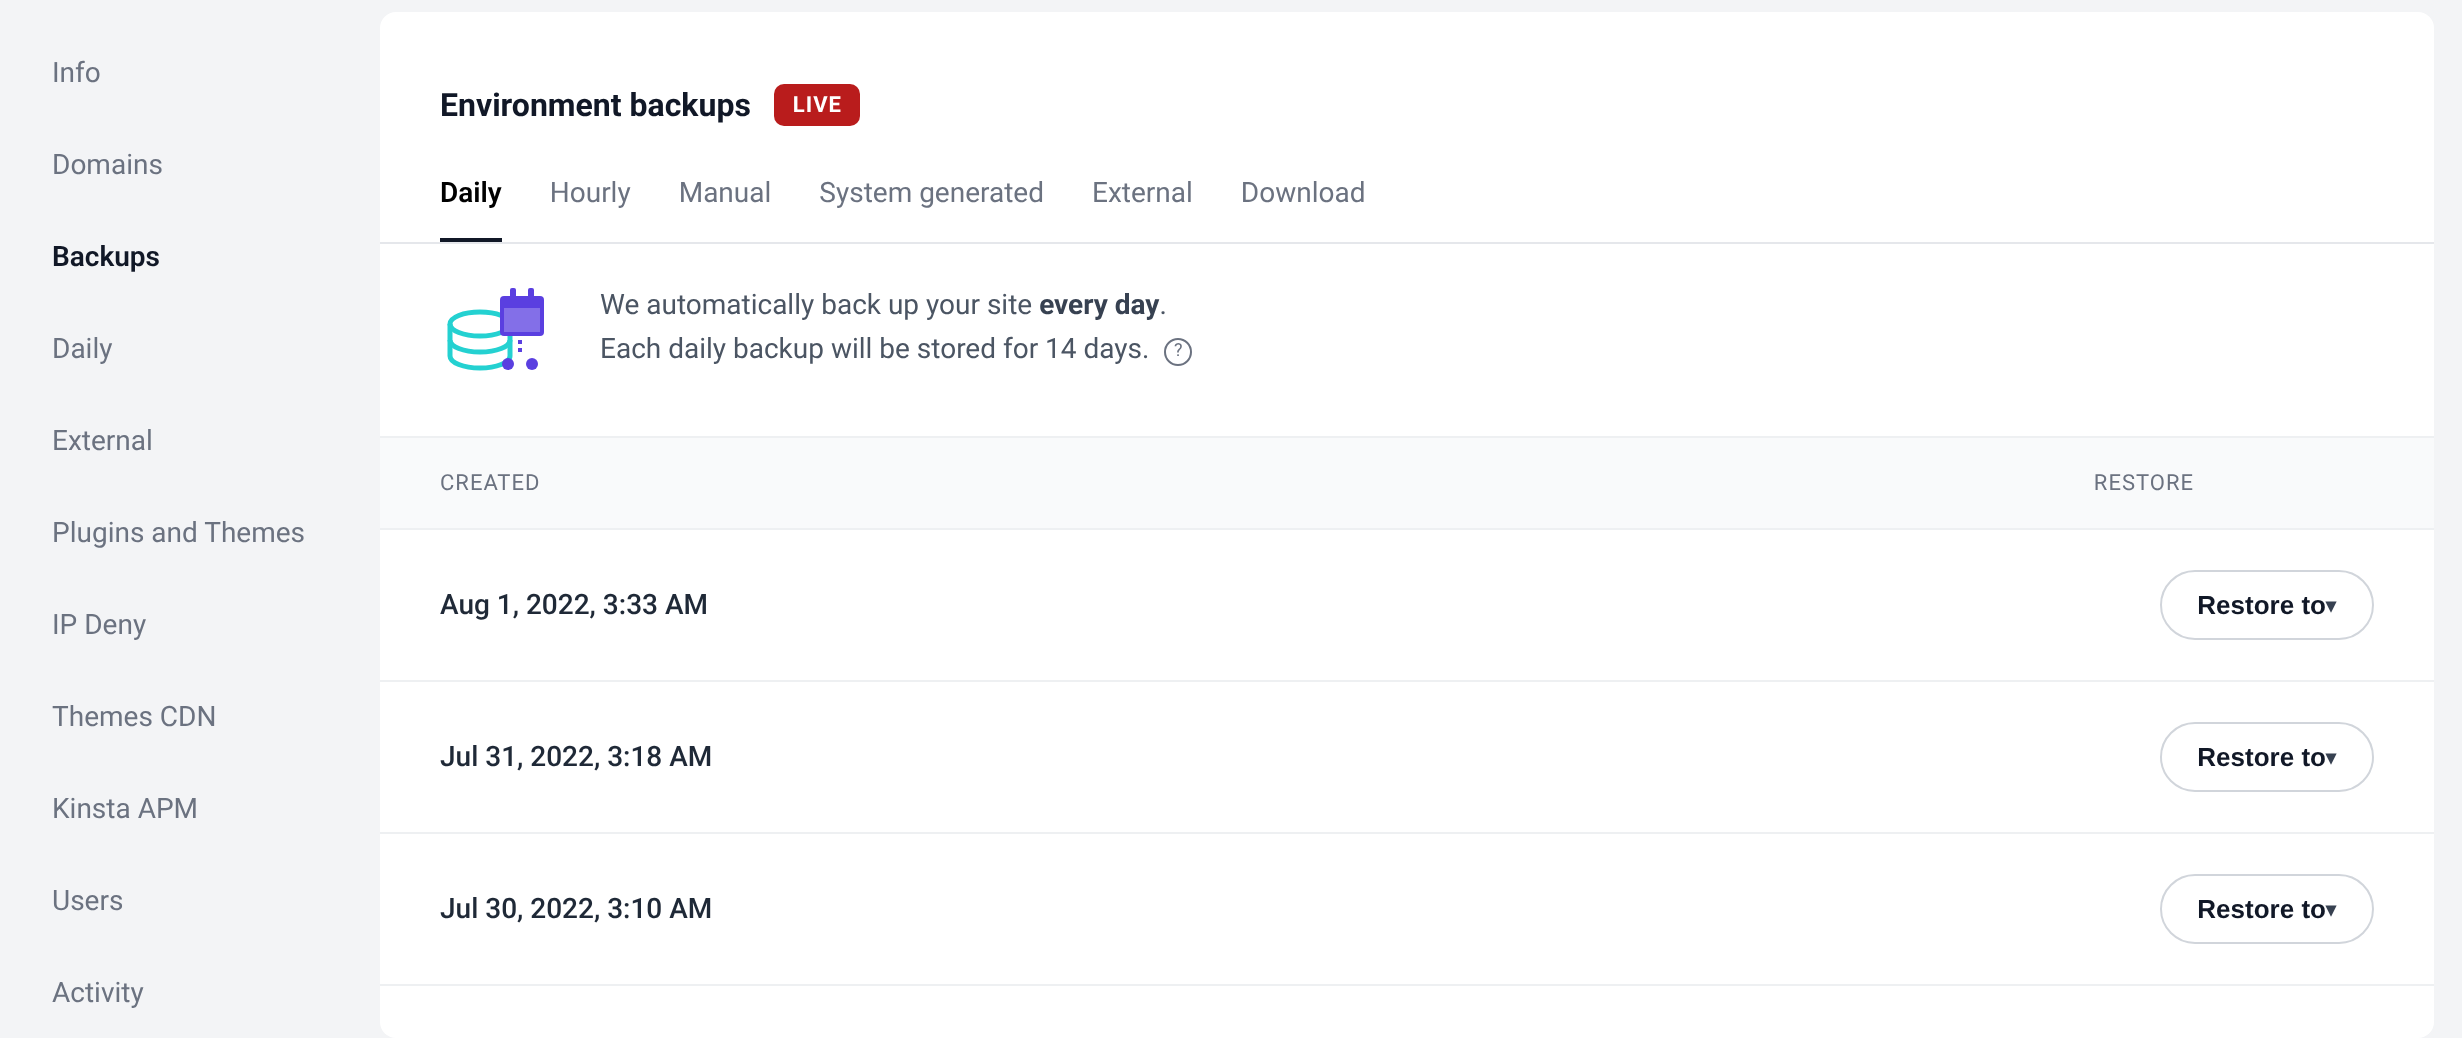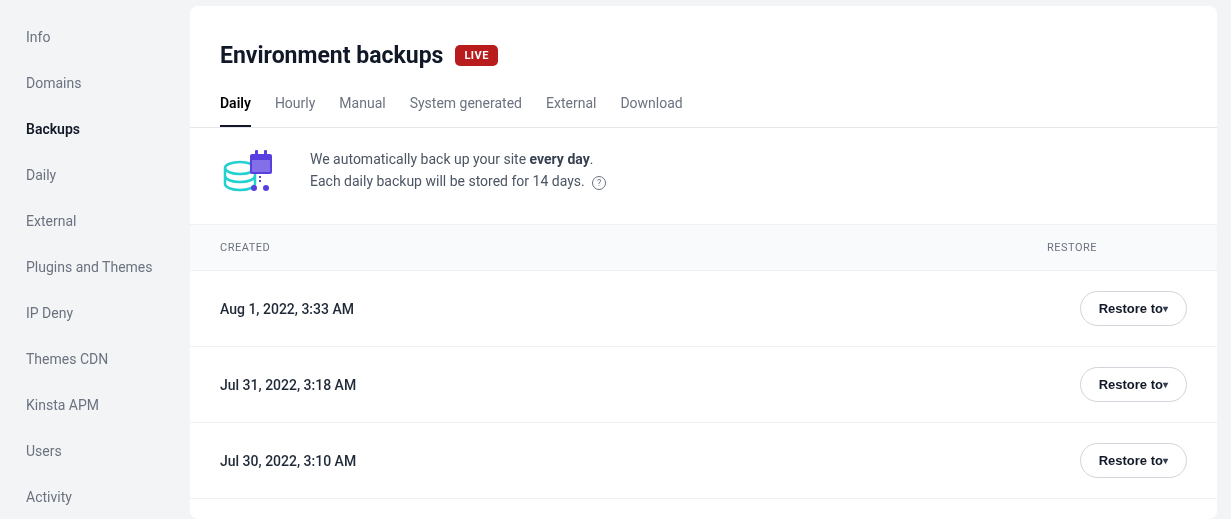--- a/index.html
+++ b/index.html
@@ -39,21 +39,21 @@
       overflow: hidden;
     }
     .header {
       display: flex;
       align-items: center;
       padding: 0 30px;
       margin-bottom: 26px;
       gap: 12px;
     }
     .header-title {
-      font-size: 23px;
+      font-size: 16px;
       font-weight: 700;
       color: #111827;
     }
     .badge {
       background: #b91c1c;
       color: #fff;
       font-size: 11px;
       font-weight: 700;
       letter-spacing: 0.5px;
       padding: 4px 9px;
@@ -72,21 +72,21 @@
       cursor: pointer;
     }
     .tab.active {
       color: #000000;
       font-weight: 600;
       border-bottom: 2px solid #111827;
     }
     .info-row {
       display: flex;
       align-items: flex-start;
-      gap: 34px;
+      gap: 24px;
       padding: 20px 30px 28px 30px;
     }
     .info-icon {
       width: 56px;
       height: 48px;
       flex-shrink: 0;
     }
     .info-text {
       color: #4b5563;
       font-size: 14px;

